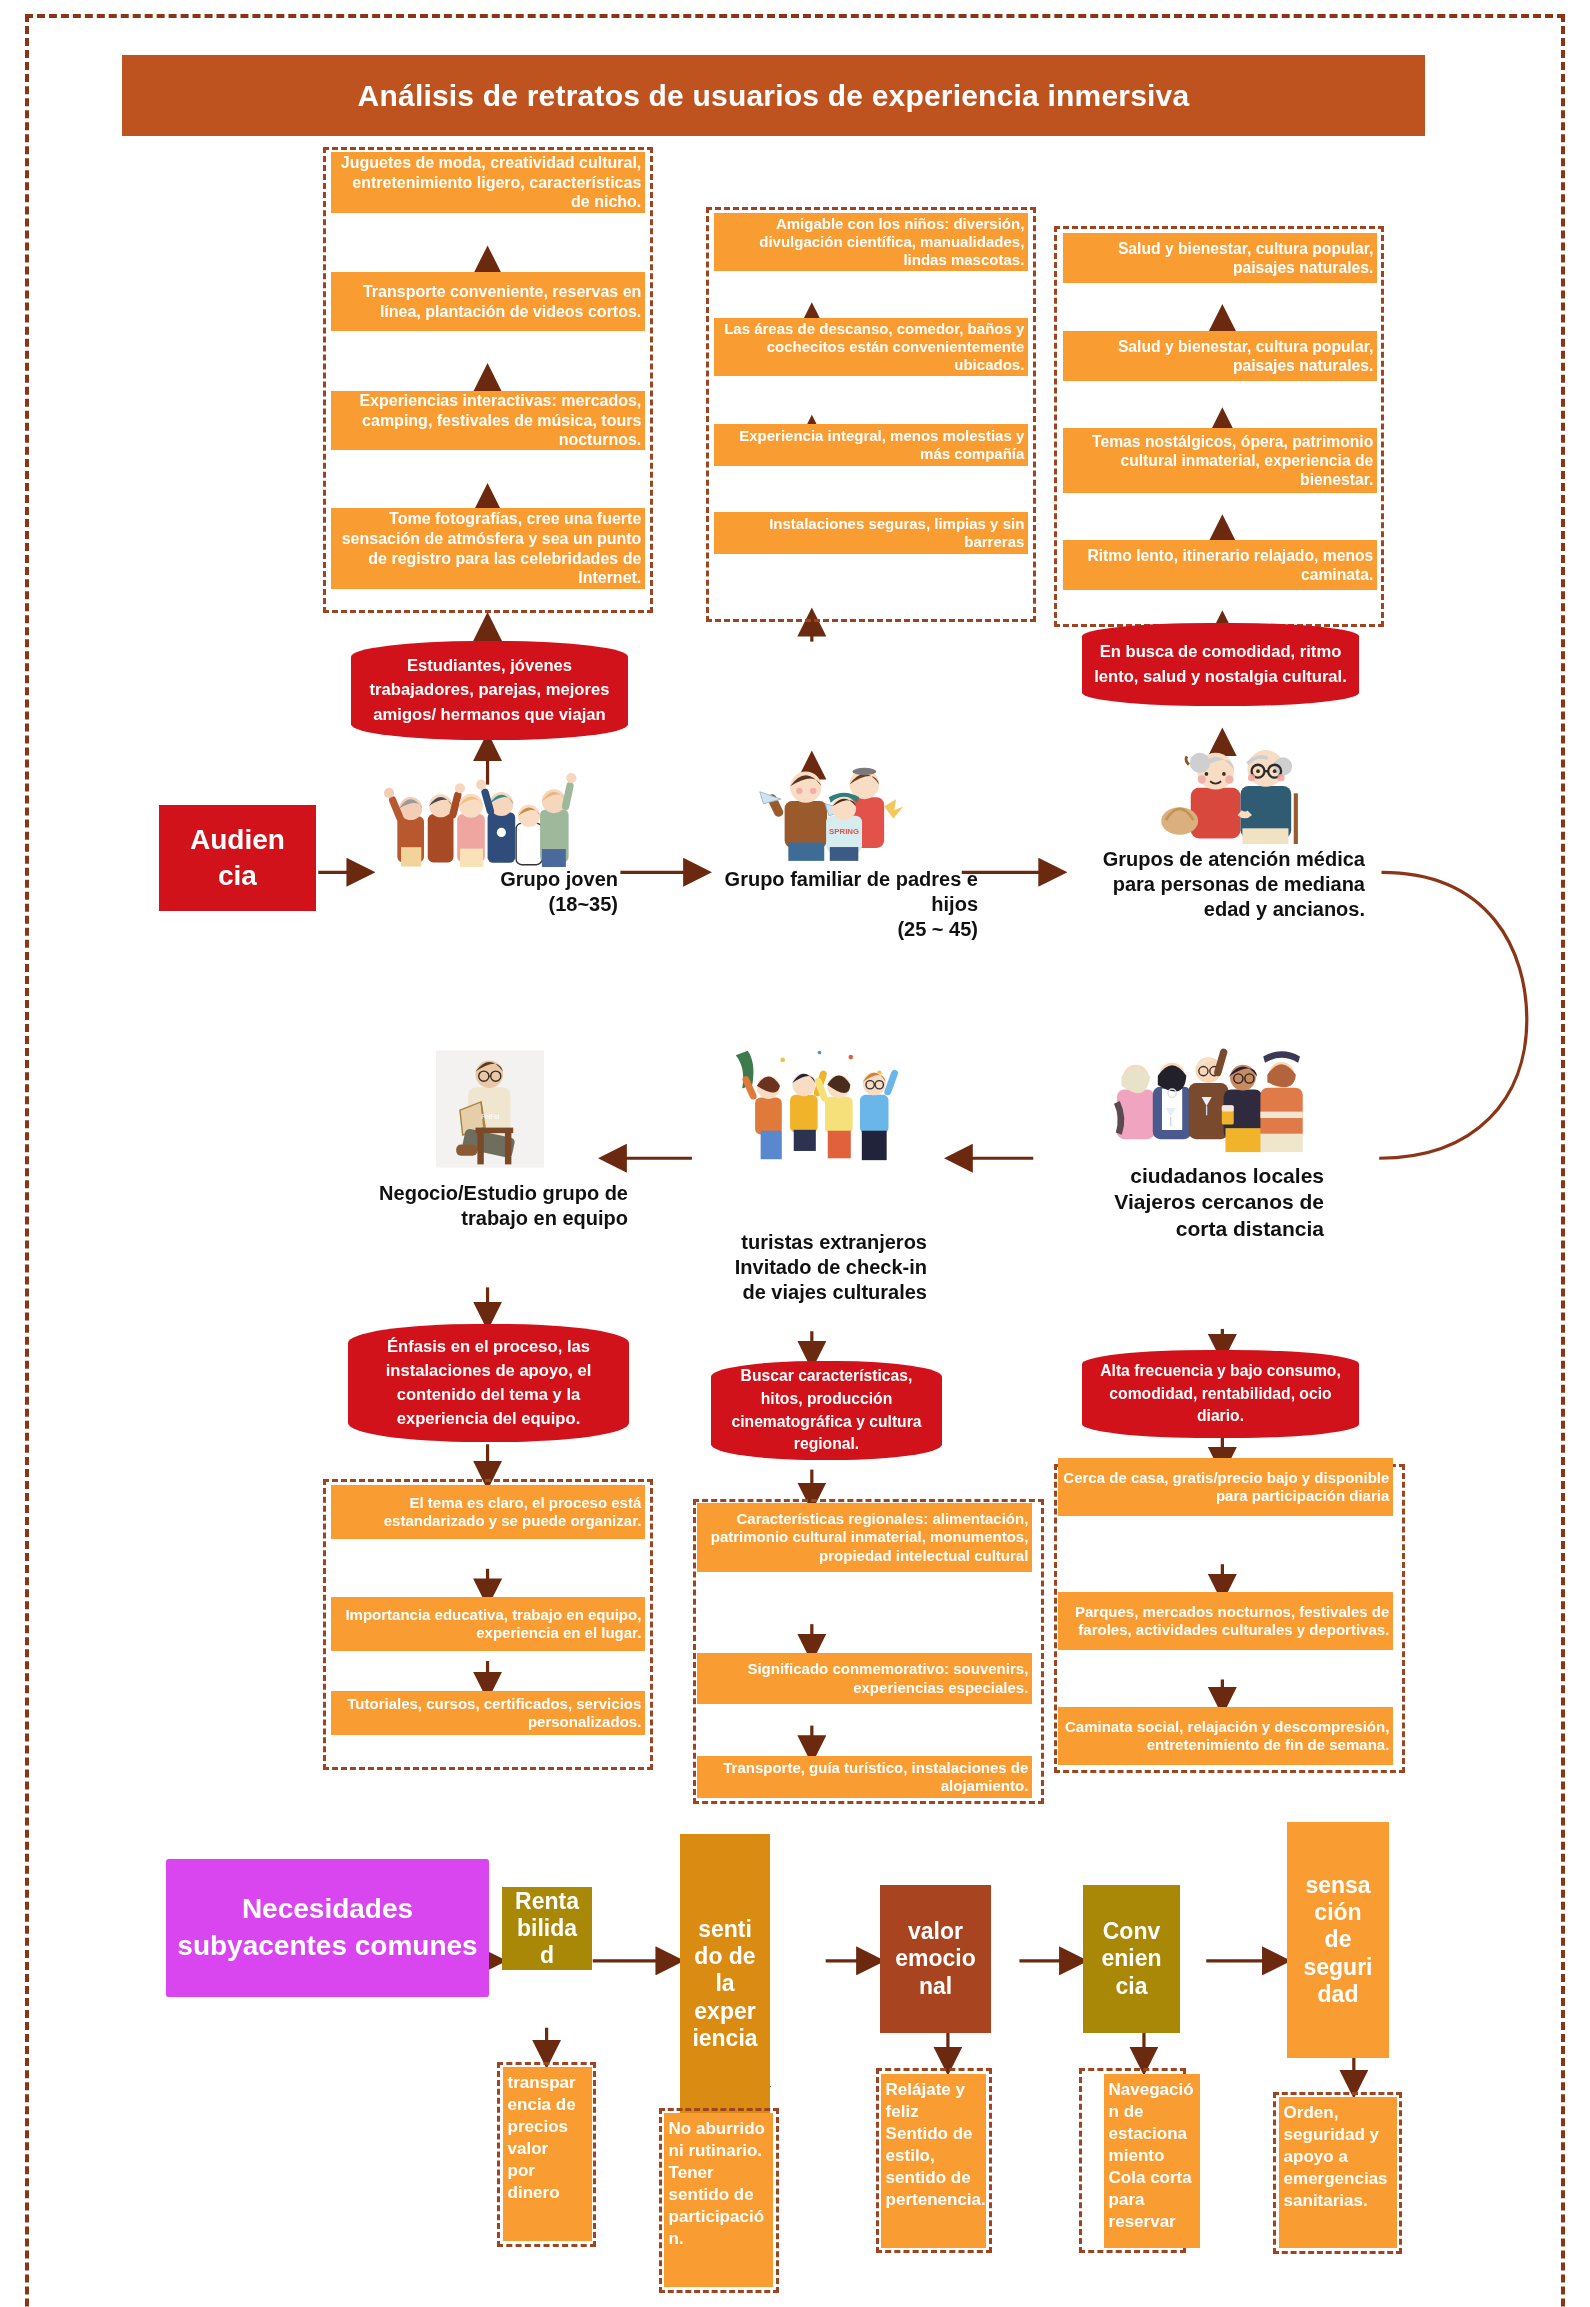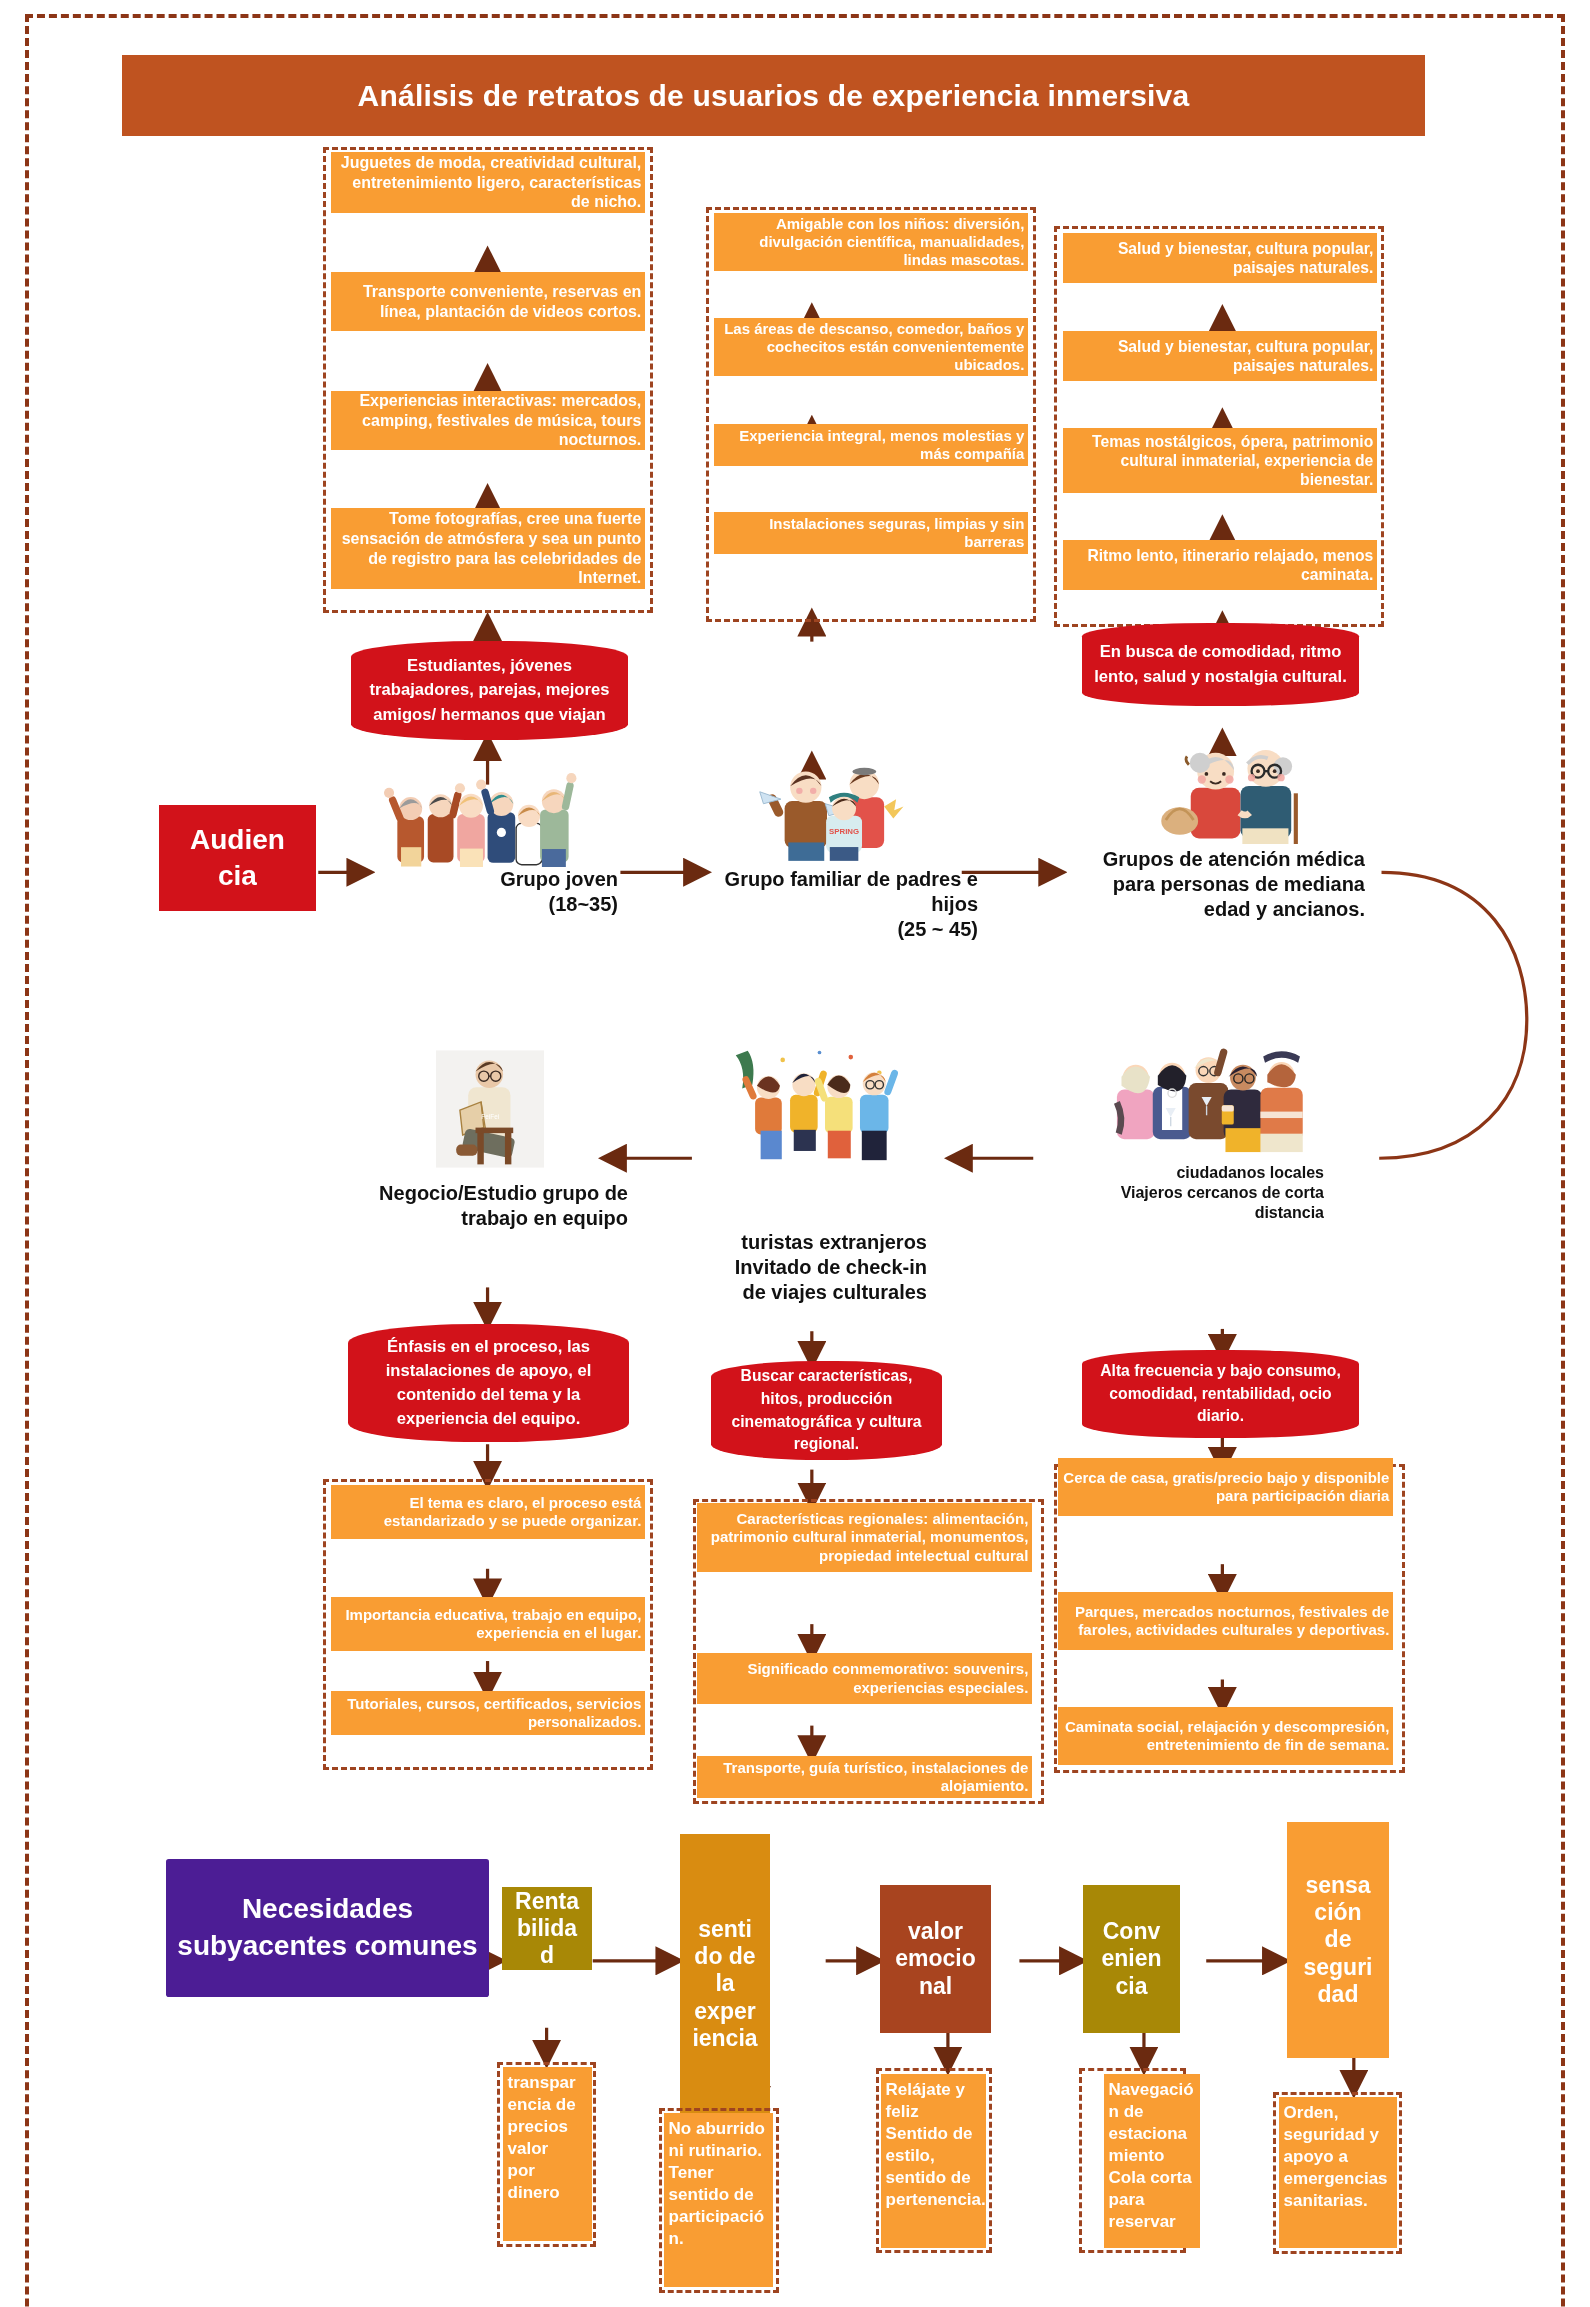--- a/index.html
+++ b/index.html
@@ -72,21 +72,21 @@
     position:absolute;
     color:#111111;font-weight:bold;text-align:right;
     line-height:1.25;
   }
 
   
   .illus{position:absolute;}
 
   
   .needs-title{
-    position:absolute;background:#4c1d95;color:#fff;font-weight:bold;
+    position:absolute;background:#d946ef;color:#fff;font-weight:bold;
     display:flex;align-items:center;justify-content:center;text-align:center;
     line-height:1.32;border-radius:2.8px;
   }
   .need-chip{
     position:absolute;color:#fff;font-weight:bold;
     display:flex;align-items:center;justify-content:center;text-align:center;
     line-height:1.18;padding:1.8px;
     box-sizing:border-box;
   }
   .need-detail{
@@ -397,21 +397,21 @@
       <path d="M352 54 q36 -22 72 0 l4 -14 q-40 -22 -80 0Z" fill="#3a3a55"></path>
       <rect x="342" y="208" width="92" height="40" fill="#efe6cc"></rect>
       <path d="M136 152 l22 0 l-11 20 Z" fill="#e8eef5"></path>
         <line x1="147" y1="172" x2="147" y2="192" stroke="#cdd7e2" stroke-width="3"></line>
       <path d="M214 128 l22 0 l-11 20 Z" fill="#e8eef5"></path>
         <line x1="225" y1="148" x2="225" y2="168" stroke="#cdd7e2" stroke-width="3"></line>
       <rect x="258" y="146" width="26" height="42" rx="4" fill="#f0b32a"></rect>
       <rect x="258" y="146" width="26" height="14" rx="4" fill="#f6e4d4"></rect>
     </g>
   </svg>
-  <div class="grouplabel" style="left:1103px;top:1163px;width:221px;font-size:16px;white-space:pre-line;">ciudadanos locales
+  <div class="grouplabel" style="left:1103px;top:1163px;width:221px;font-size:21px;white-space:pre-line;">ciudadanos locales
 Viajeros cercanos de corta distancia</div>
 
   <div class="rblob" style="left:1082px;top:1350px;width:277px;height:88px;font-size:15.7px;">Alta frecuencia y bajo consumo, comodidad, rentabilidad, ocio diario.</div>
 
   <div class="dashgroup" style="left:1054px;top:1464px;width:351px;height:309px;"></div>
   <div class="obox" style="left:1058px;top:1458px;width:335px;height:58px;font-size:15px;">Cerca de casa, gratis/precio bajo y disponible para participación diaria</div>
   <div class="obox" style="left:1058px;top:1592px;width:335px;height:58px;font-size:15px;">Parques, mercados nocturnos, festivales de faroles, actividades culturales y deportivas.</div>
   <div class="obox" style="left:1058px;top:1707px;width:335px;height:58px;font-size:15px;">Caminata social, relajación y descompresión, entretenimiento de fin de semana.</div>
 
   <div class="needs-title" style="left:166px;top:1859px;width:323px;height:138px;font-size:28px;">Necesidades subyacentes comunes</div>

